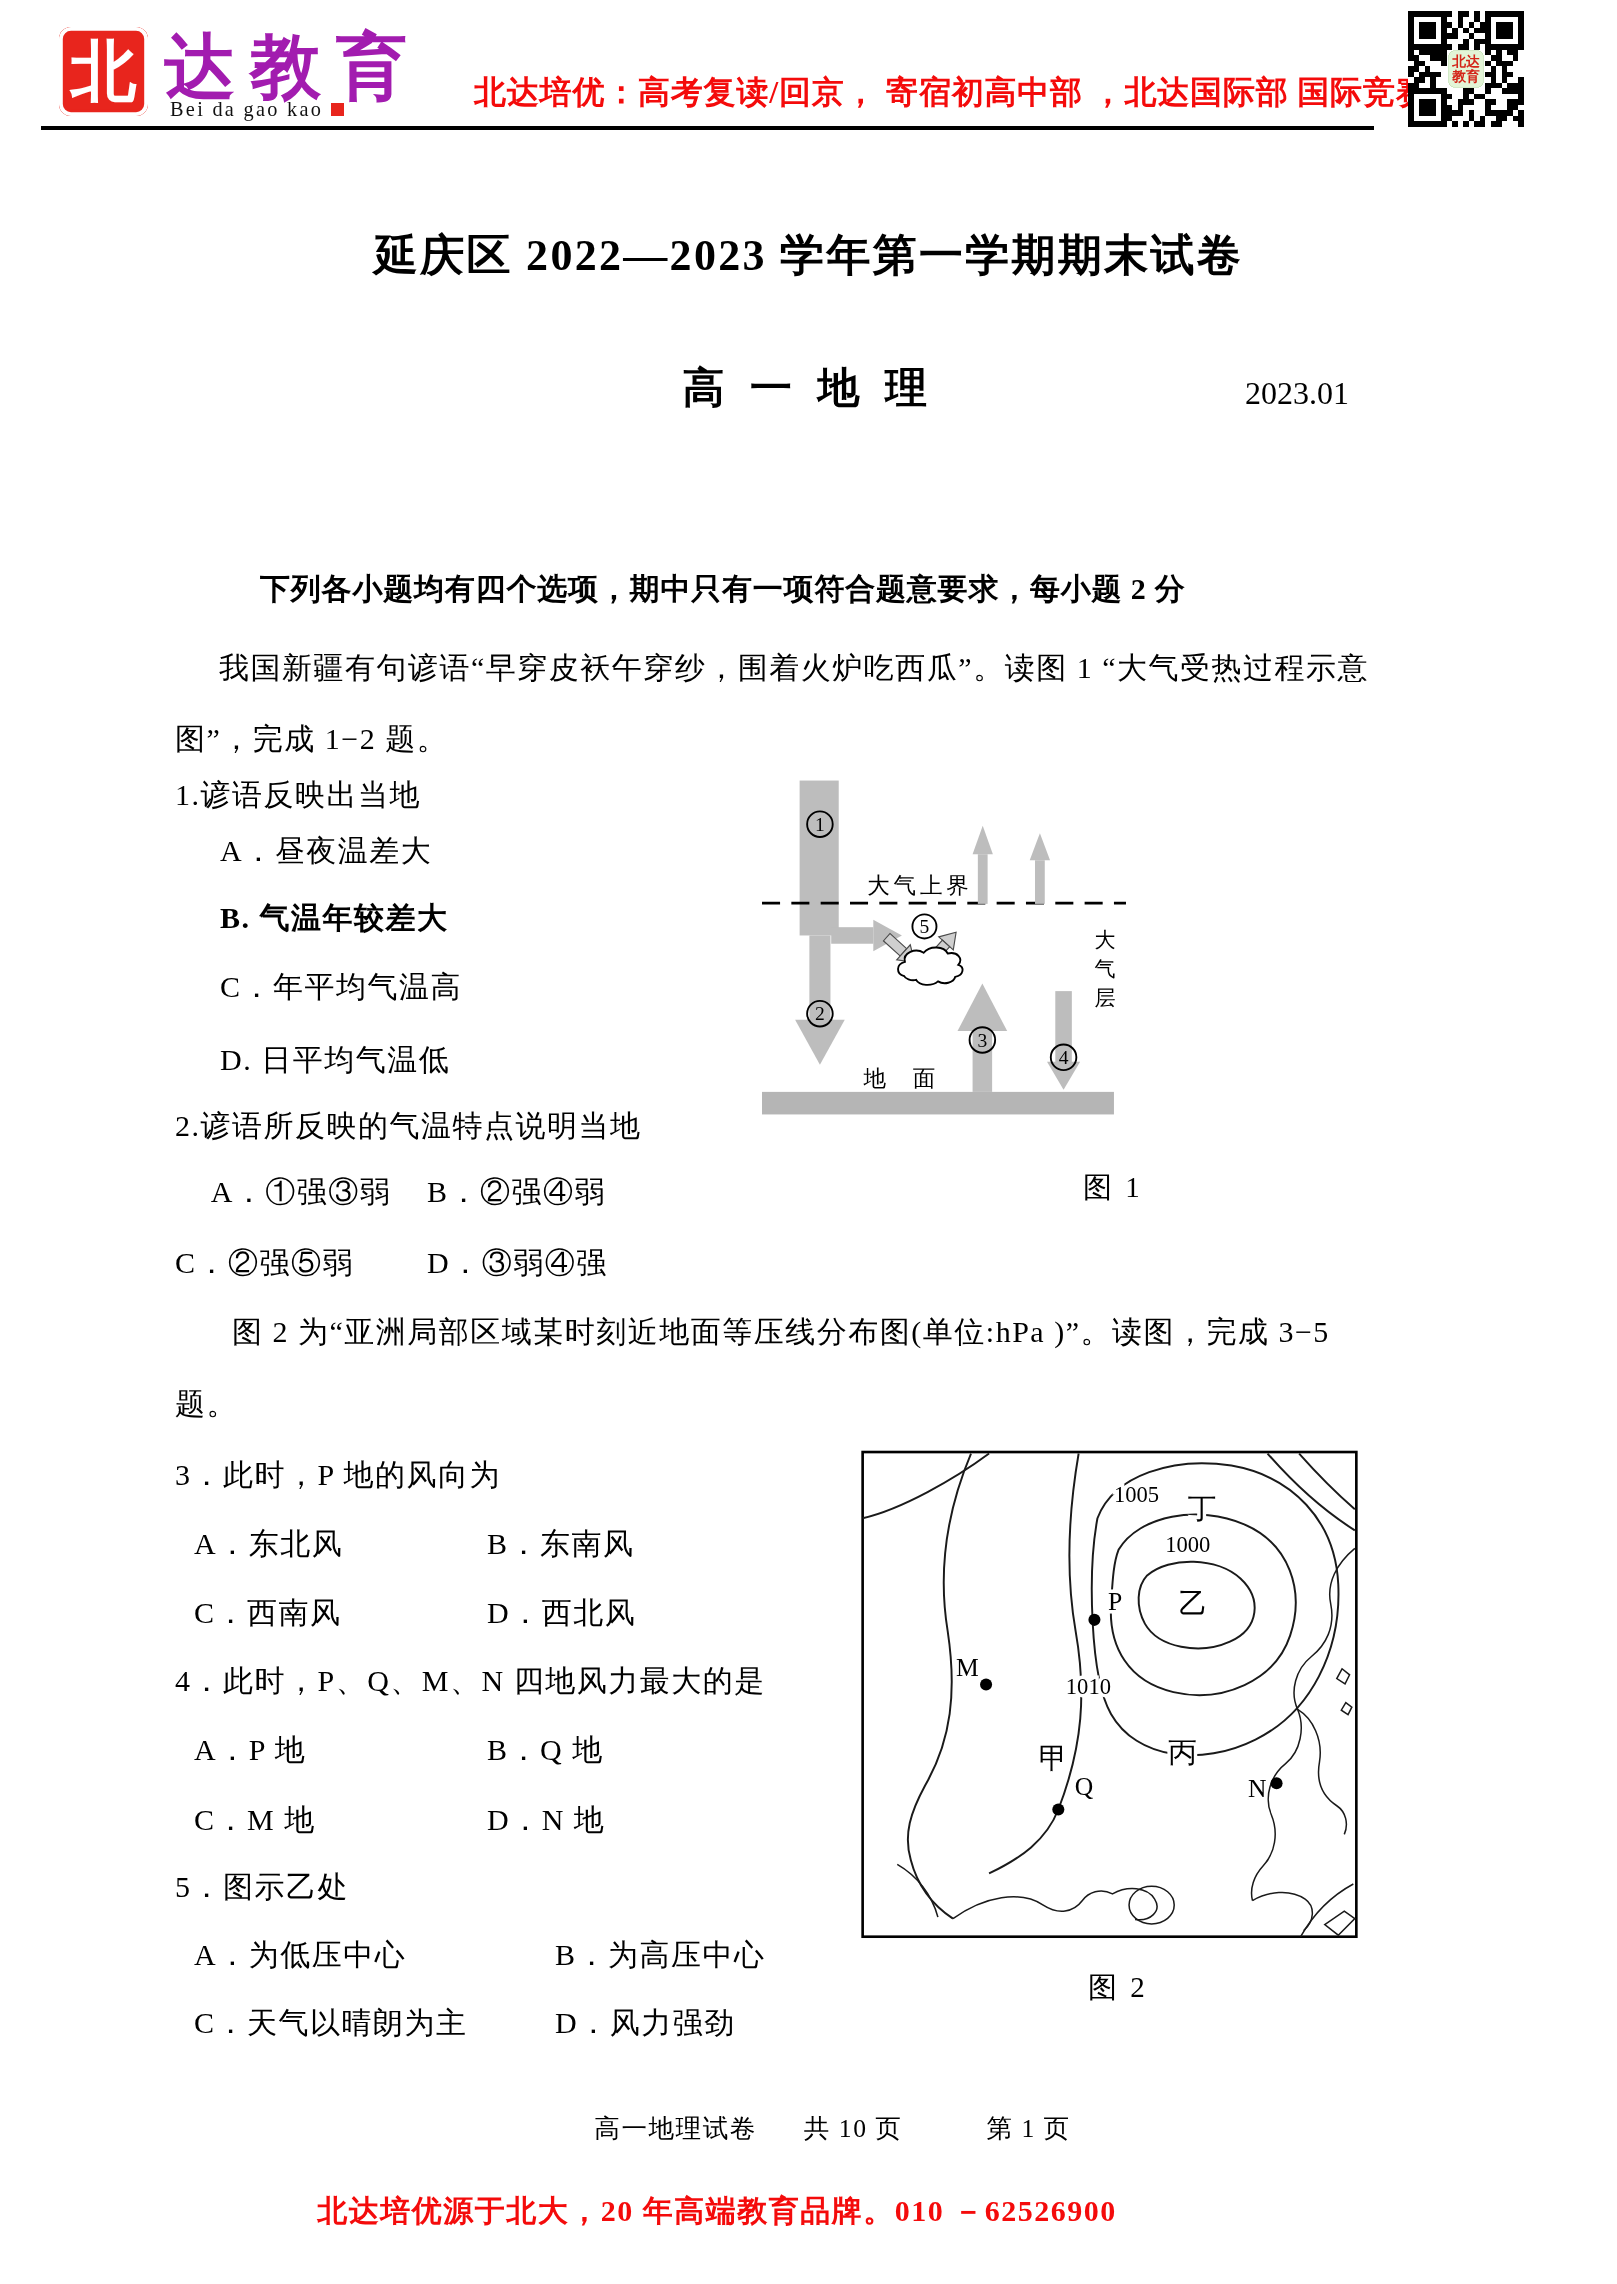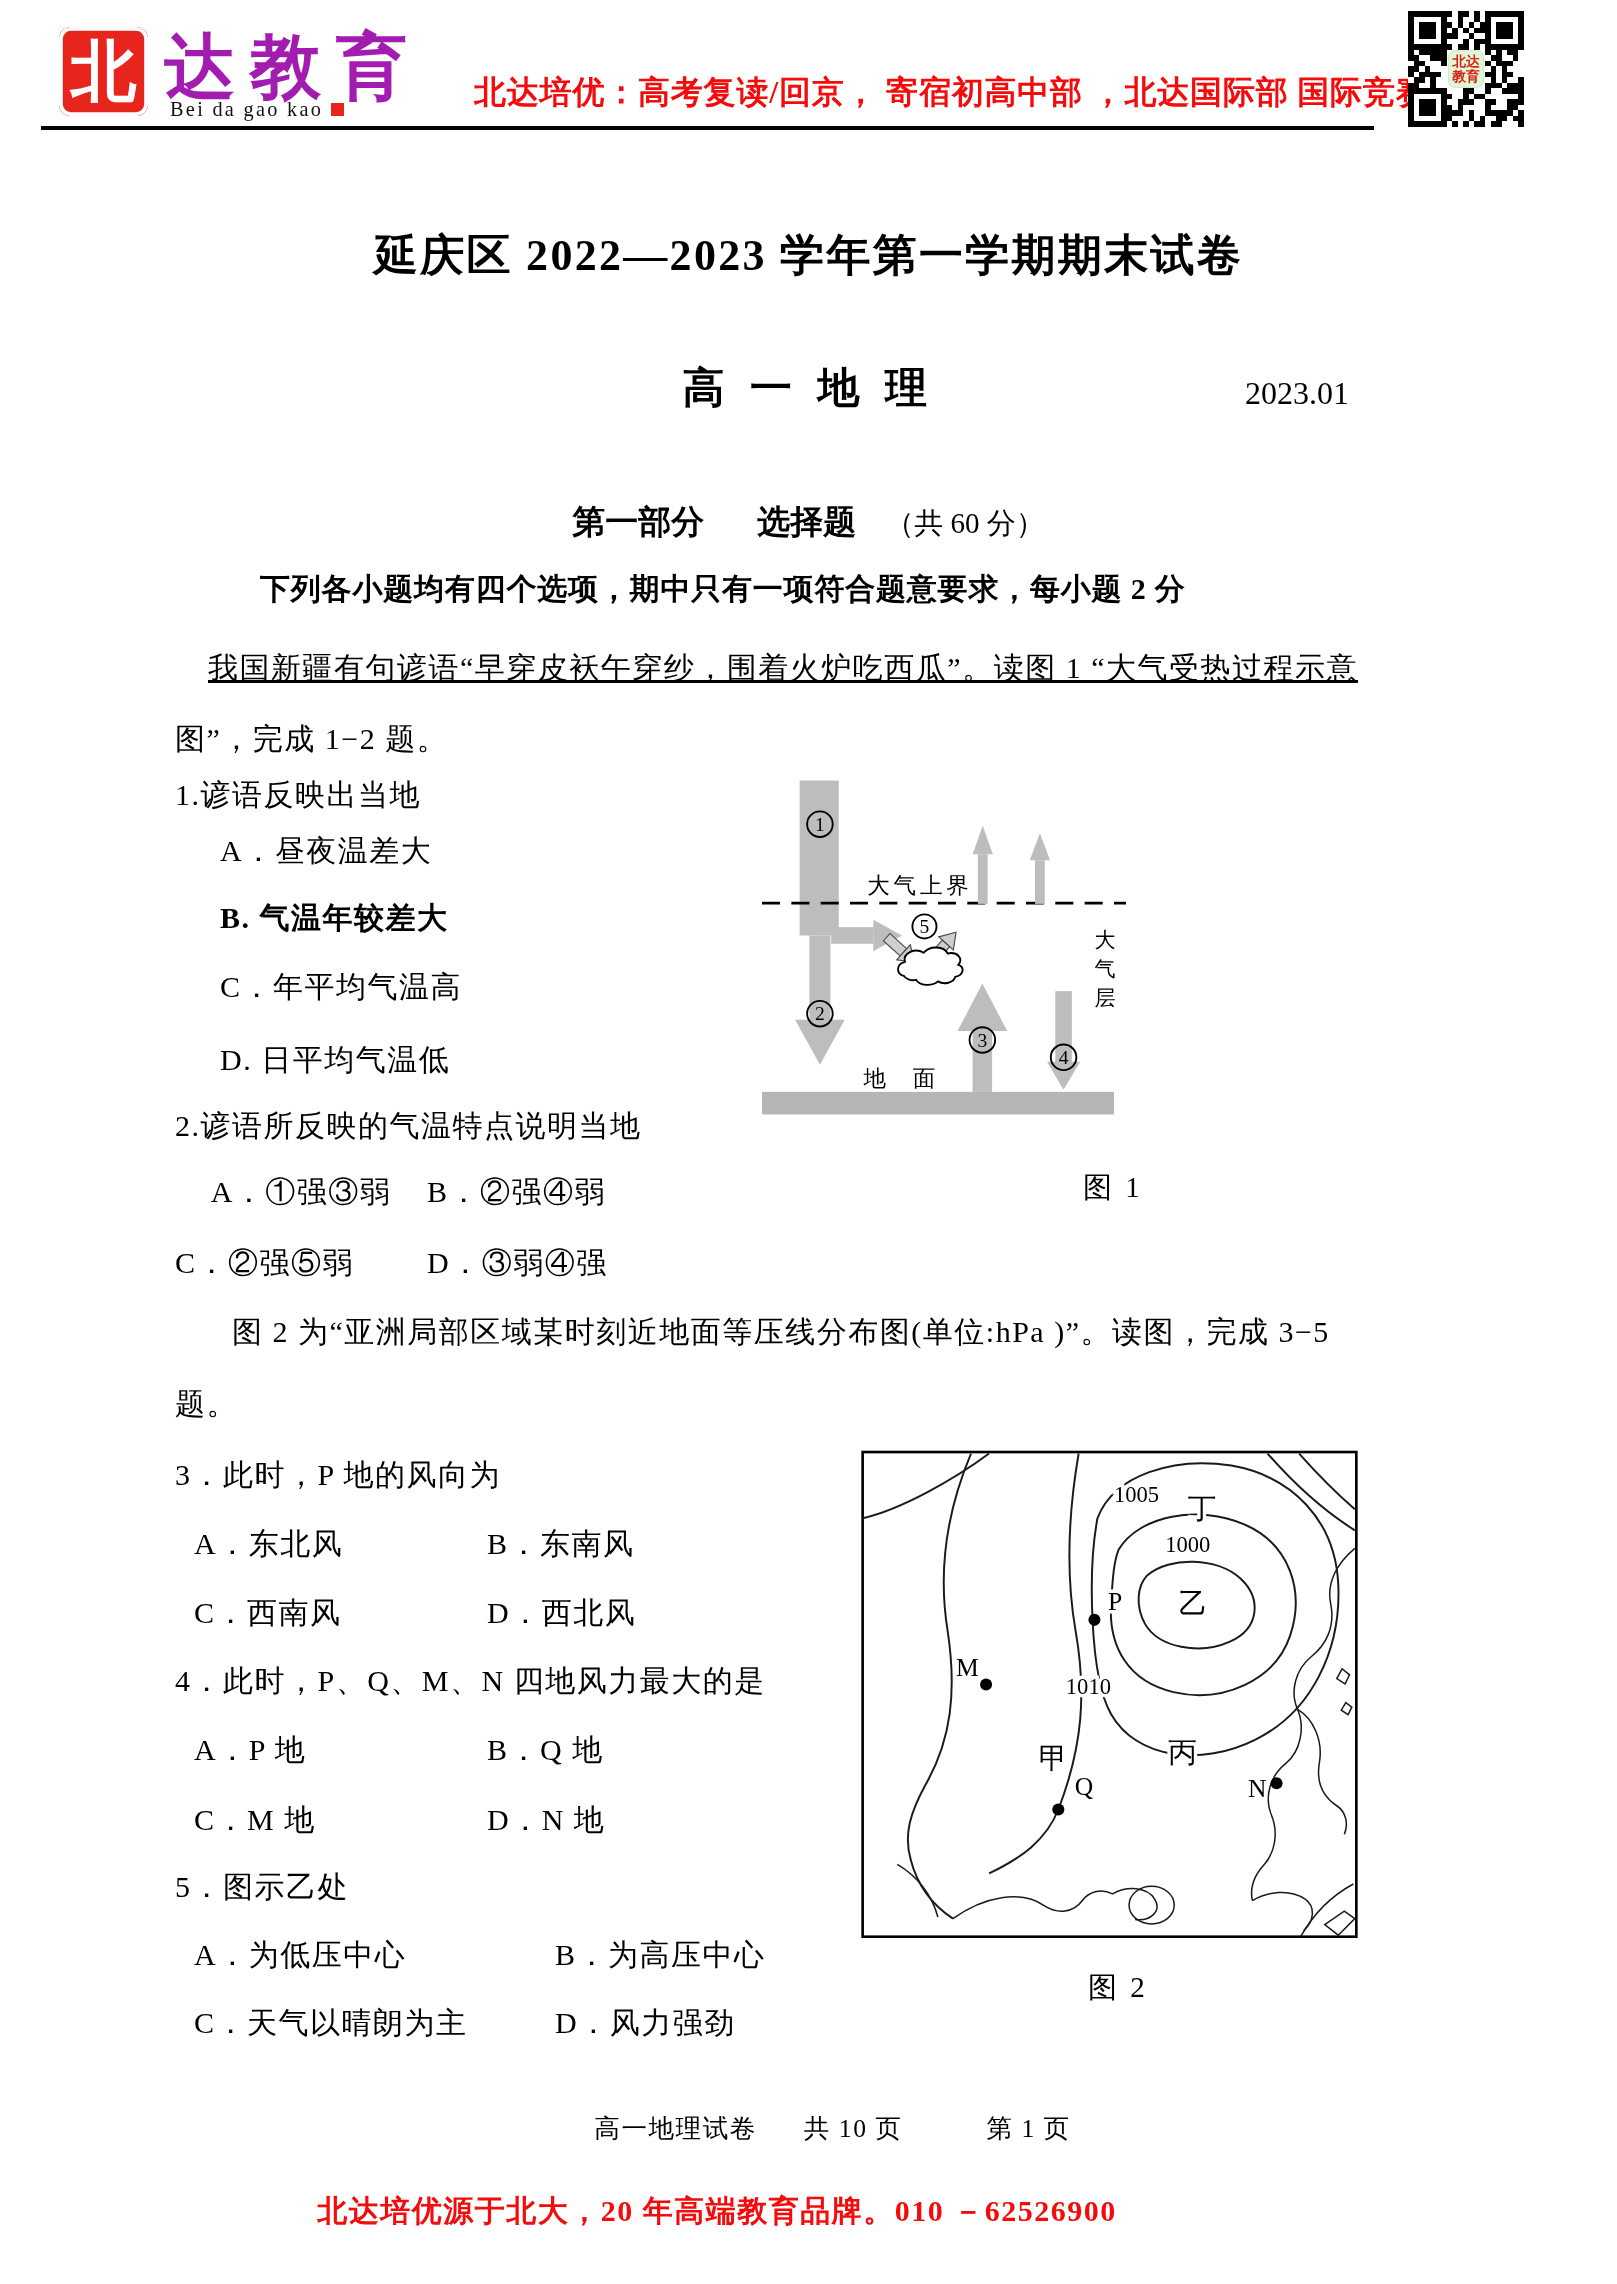--- a/index.html
+++ b/index.html
@@ -203,26 +203,23 @@
     <g>
       <rect x="7.4" y="7.2" width="6.2" height="6.6" rx="0.9" fill="#e3f5d7" stroke="#c9e6bb" stroke-width="0.15"></rect>
       <text x="10.5" y="9.9" font-size="2.5" fill="#d42418" font-weight="bold" text-anchor="middle">北达</text>
       <text x="10.5" y="12.7" font-size="2.5" fill="#d42418" font-weight="bold" text-anchor="middle">教育</text>
     </g>
   </svg>
 
   <div class="abs title">延庆区 2022—2023 学年第一学期期末试卷</div>
   <div class="abs subject">高 一 地 理</div>
   <div class="abs date">2023.01</div>
-  <div class="abs section">
-    <span class="bold">第一部分</span><span class="bold nm">选择题</span><span class="pts">（共 60 分）</span>
-  </div>
   <div class="abs instructions">下列各小题均有四个选项，期中只有一项符合题意要求，每小题 2 分</div>
 
-  <div class="abs t" style="left:208px;top:648px;text-decoration:underline;">我国新疆有句谚语“早穿皮袄午穿纱，围着火炉吃西瓜”。读图 1 “大气受热过程示意</div>
+  <div class="abs t" style="left:219px;top:648px;">我国新疆有句谚语“早穿皮袄午穿纱，围着火炉吃西瓜”。读图 1 “大气受热过程示意</div>
   <div class="abs t" style="left:175px;top:719px;">图”，完成 1−2 题。</div>
 
   <div class="abs t" style="left:175px;top:775px;">1.谚语反映出当地</div>
   <div class="abs t" style="left:220px;top:831px;"><span>A．</span><span>昼夜温差大</span></div>
   <div class="abs t" style="left:220px;top:898px;font-weight:bold;"><span>B. </span><span>气温年较差大</span></div>
   <div class="abs t" style="left:220px;top:967px;"><span>C．</span><span>年平均气温高</span></div>
   <div class="abs t" style="left:220px;top:1040px;"><span>D. </span><span>日平均气温低</span></div>
 
   <svg class="abs" style="left:756px;top:779px;" width="376" height="337" viewBox="0 0 500 448">
 

